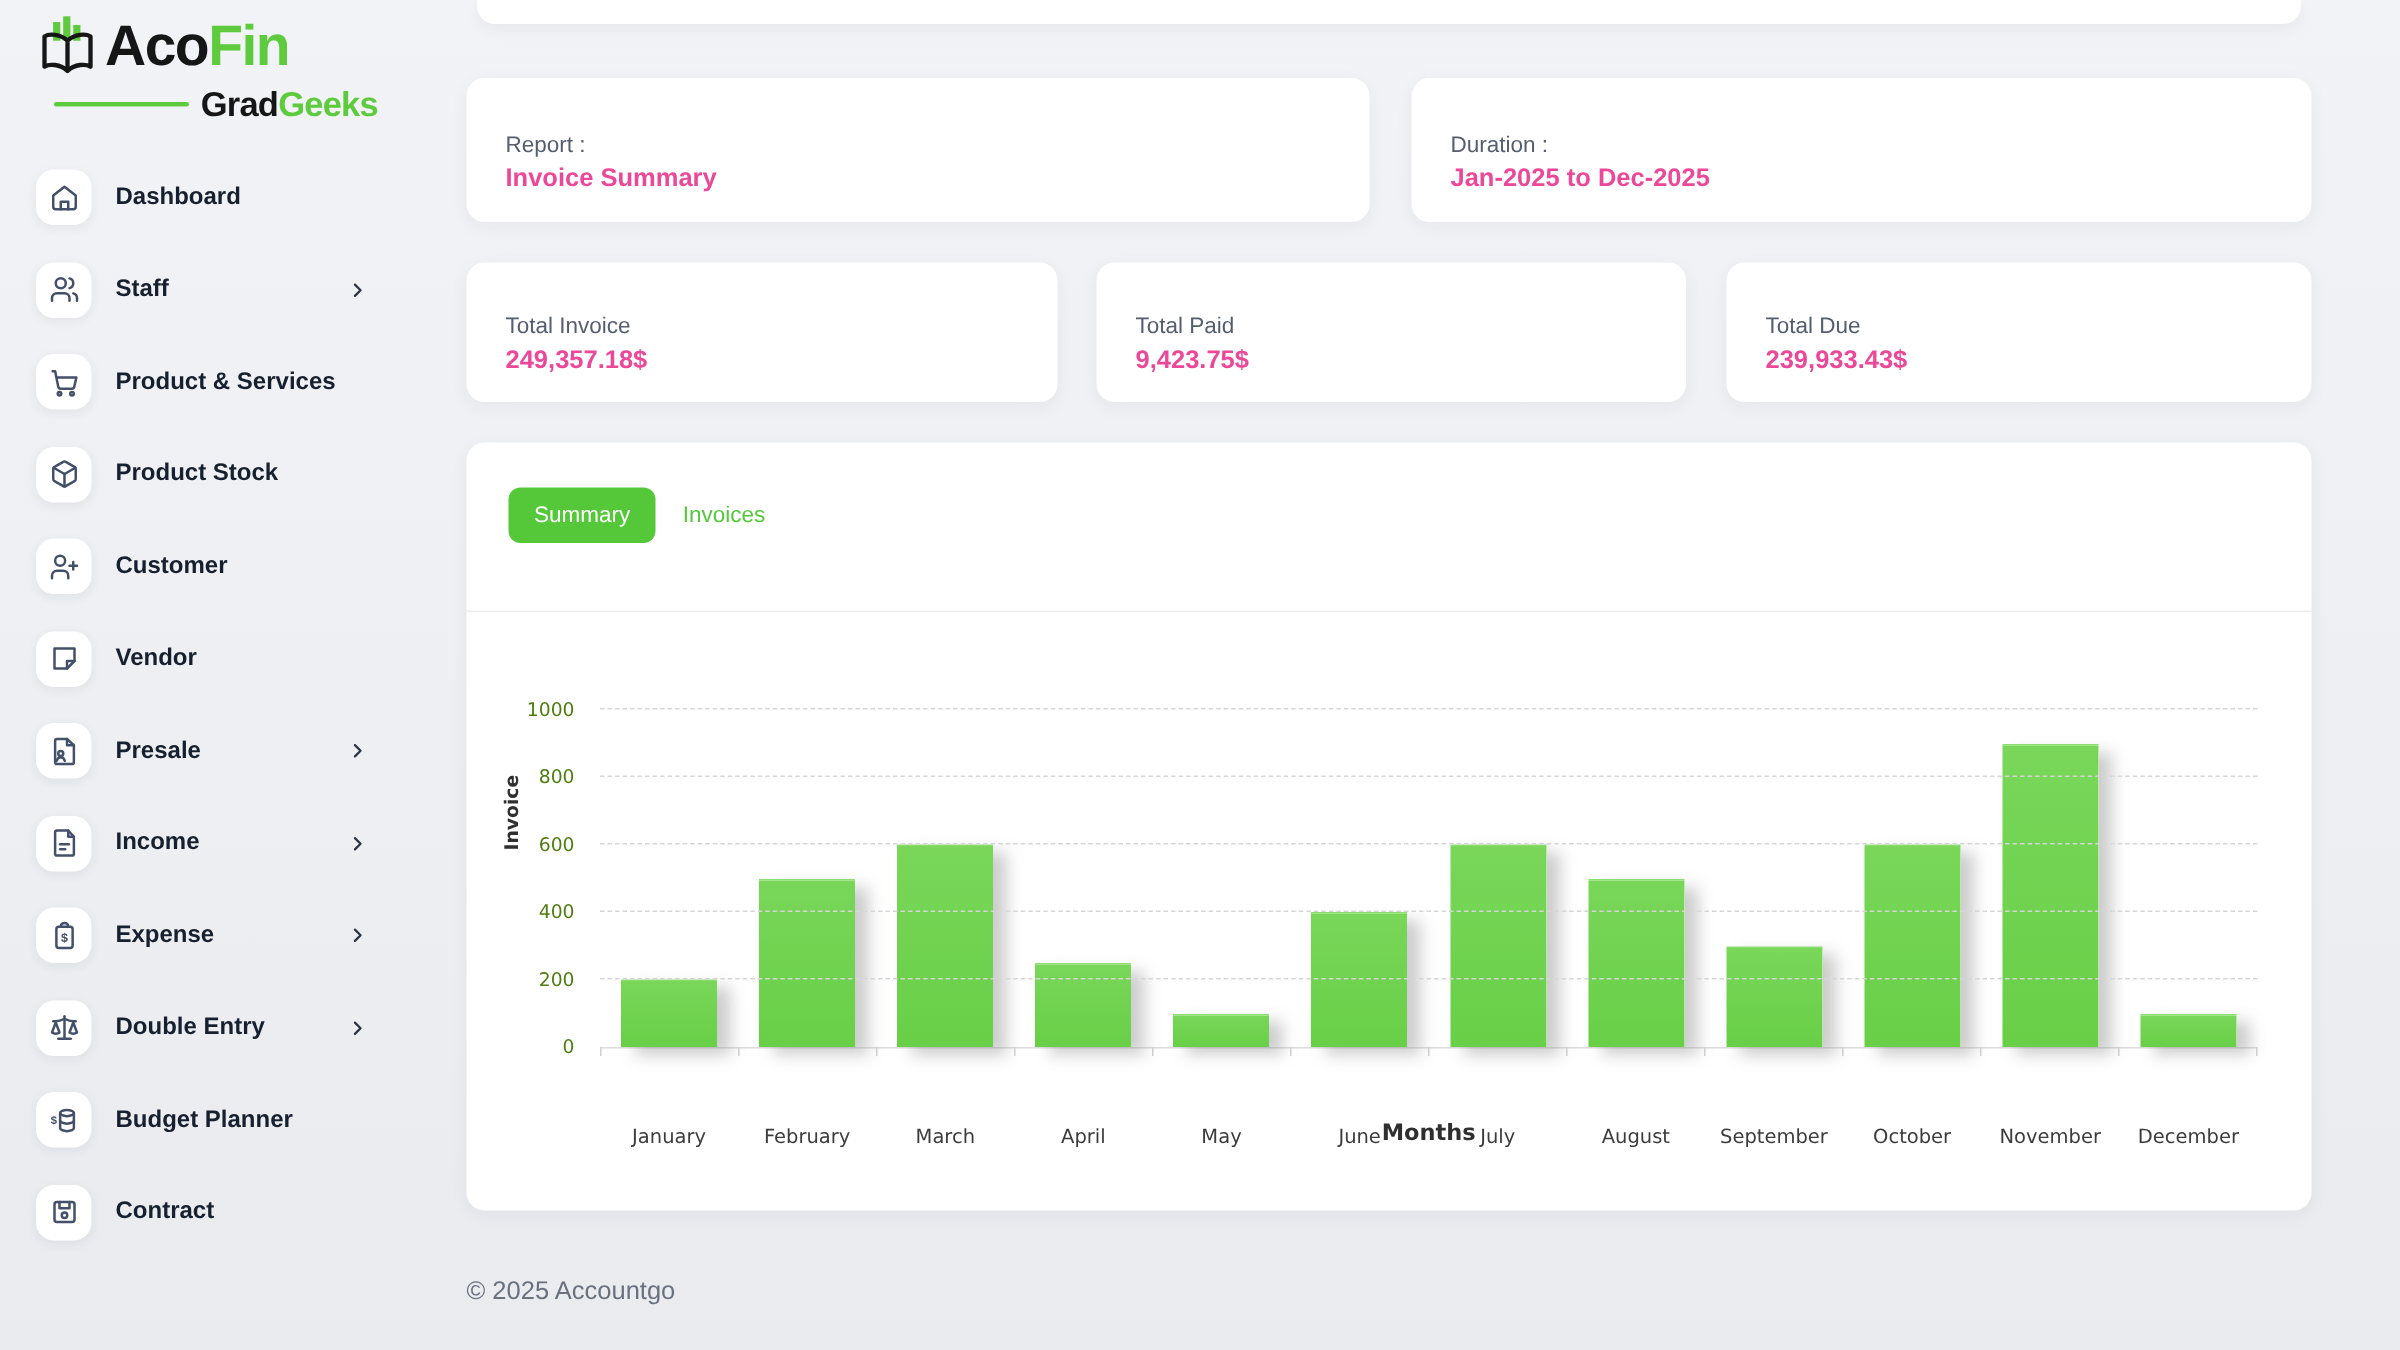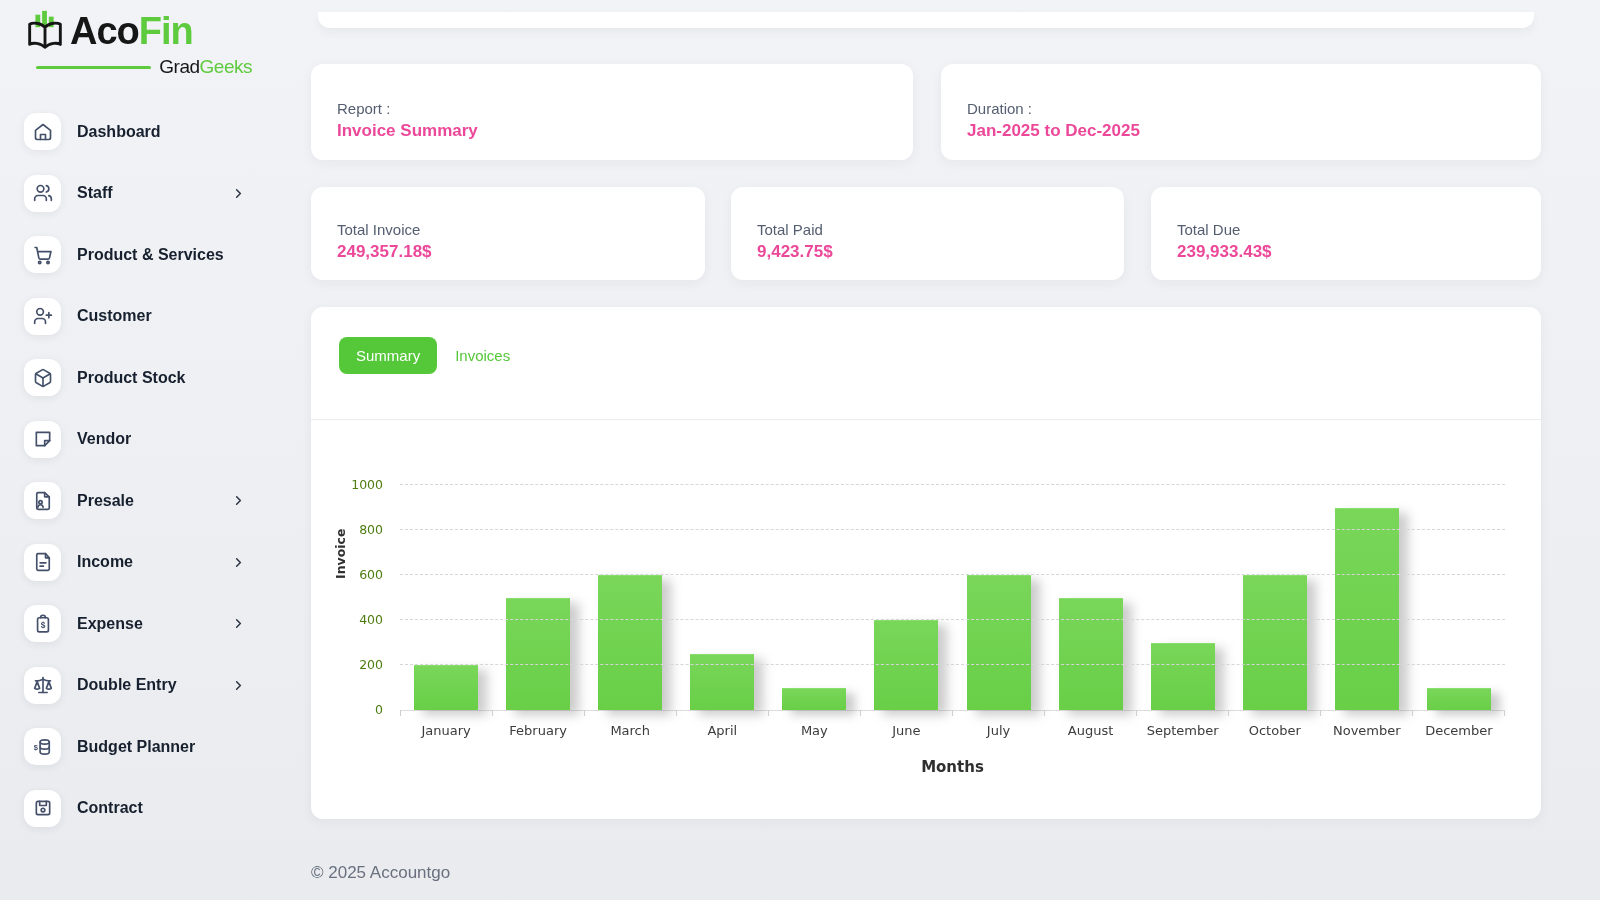--- a/index.html
+++ b/index.html
@@ -12,38 +12,38 @@
 
   
   .sidebar { position:absolute; left:0; top:0; width:295px; height:900px; }
   .logo { position:absolute; left:22px; top:8px; width:230px; }
   .logo-row { display:flex; align-items:center; }
   .brand-text { font-size:38px; font-weight:800; letter-spacing:-1px; line-height:1; }
   .brand-aco { color:#161616; }
   .brand-fin { color:#5ecb3e; }
   .logo-sub { display:flex; align-items:center; margin-top:2px; padding-left:14px; }
   .logo-line { flex:1; height:3px; background:#5ecb3e; margin-right:8px; border-radius:2px; }
-  .sub-text { font-size:19px; font-weight:400; letter-spacing:-0.5px; }
+  .sub-text { font-size:23px; font-weight:700; letter-spacing:-0.5px; }
   .sub-grad { color:#161616; }
   .sub-geeks { color:#5ecb3e; }
 
   .menu { position:absolute; left:24px; top:113px; width:250px; }
   .menu-item { display:flex; align-items:center; height:37px; margin-bottom:24.5px; cursor:pointer; }
   .icon-box {
     width:37px; height:37px; background:#ffffff; border-radius:12px;
     display:flex; align-items:center; justify-content:center;
     box-shadow:0 2px 8px rgba(30,40,60,0.07); color:#44506a; flex:0 0 37px;
   }
   .icon-box svg { width:20px; height:20px; }
   .menu-label { margin-left:16px; font-size:16px; font-weight:600; color:#17202e; flex:1; }
   .menu-chevron { color:#2b3442; margin-right:28px; display:flex; }
   .menu-chevron svg { width:15px; height:15px; }
 
   
-  .main { position:absolute; left:311px; top:12px; width:1230px; height:840px;border-radius:22px; }
+  .main { position:absolute; left:311px; top:0; width:1230px; height:840px;border-radius:22px; }
   .top-remnant {
     position:absolute; left:7px; top:0; width:1216px; height:16px;
     background:#ffffff; border-radius:0 0 12px 12px; box-shadow:0 4px 10px rgba(30,40,60,0.05);
   }
   .card {
     position:absolute; background:#ffffff; border-radius:12px;
     box-shadow:0 3px 12px rgba(30,40,60,0.05);
   }
   .card-label { font-size:15px; color:#545e70; margin-bottom:4px; }
   .card-value { font-size:17px; font-weight:700; color:#ec4899; }
@@ -80,21 +80,21 @@
   }
   .ytick-labels { position:absolute; left:0; top:178px; width:80px; height:225px; }
   .ytick { position:absolute; right:8px; font-size:12.5px; color:#4d7c0f; font-family:"DejaVu Sans",sans-serif; }
   .y-axis-title {
     position:absolute; left:22px; top:272px; font-size:12.5px; font-weight:700; color:#2f2f2f;
     transform:rotate(-90deg); transform-origin:left top; font-family:"DejaVu Sans",sans-serif;
   }
   .x-ticks { position:absolute; left:89px; top:403px; width:1105px; height:6px; display:flex; border-left:1px solid #cfcfcf; }
   .x-ticks div { flex:1; border-right:1px solid #cfcfcf; }
   .xlabels { position:absolute; left:89px; top:416px; width:1105px; display:flex; }
-  .xlabel { flex:1; text-align:center; font-size:13px; color:#3c3c3c; font-family:"DejaVu Sans",sans-serif; }
+  .xlabel { flex:1; text-align:center; font-size:13px; color:#3c3c3c; font-family:"DejaVu Sans",sans-serif;margin-top:40px; }
   .x-axis-title {
     position:absolute; left:89px; top:451px; width:1105px; text-align:center;
     font-size:15px; font-weight:700; color:#2f2f2f; font-family:"DejaVu Sans",sans-serif;
   }
 
   .footer { position:absolute; left:0; top:851px; font-size:17px; color:#69707e; }
 </style>
 </head>
 <body>
 
@@ -154,38 +154,38 @@
             <circle cx="18" cy="21" r="1.4"></circle>
             <path d="M2.5 3h2l2.5 12.4a2 2 0 0 0 2 1.6h8.8a2 2 0 0 0 2-1.6L21.5 8H5.6"></path>
           </svg>
       </span>
       <span class="menu-label">Product &amp; Services</span>
     </div>
 
     <div class="menu-item">
       <span class="icon-box">
         <svg viewBox="0 0 24 24" fill="none" stroke="currentColor" stroke-width="2" stroke-linecap="round" stroke-linejoin="round">
+            <path d="M21 8a2 2 0 0 0-1-1.73l-7-4a2 2 0 0 0-2 0l-7 4A2 2 0 0 0 3 8v8a2 2 0 0 0 1 1.73l7 4a2 2 0 0 0 2 0l7-4A2 2 0 0 0 21 16Z"></path>
+            <path d="m3.3 7 8.7 5 8.7-5"></path>
+            <path d="M12 22V12"></path>
+          </svg>
+      </span>
+      <span class="menu-label">Product Stock</span>
+    </div>
+
+    <div class="menu-item">
+      <span class="icon-box">
+        <svg viewBox="0 0 24 24" fill="none" stroke="currentColor" stroke-width="2" stroke-linecap="round" stroke-linejoin="round">
             <path d="M15 21v-2a4 4 0 0 0-4-4H6a4 4 0 0 0-4 4v2"></path>
             <circle cx="8.5" cy="7" r="4"></circle>
             <line x1="19" y1="8" x2="19" y2="14"></line>
             <line x1="22" y1="11" x2="16" y2="11"></line>
           </svg>
       </span>
       <span class="menu-label">Customer</span>
-    </div>
-
-    <div class="menu-item">
-      <span class="icon-box">
-        <svg viewBox="0 0 24 24" fill="none" stroke="currentColor" stroke-width="2" stroke-linecap="round" stroke-linejoin="round">
-            <path d="M21 8a2 2 0 0 0-1-1.73l-7-4a2 2 0 0 0-2 0l-7 4A2 2 0 0 0 3 8v8a2 2 0 0 0 1 1.73l7 4a2 2 0 0 0 2 0l7-4A2 2 0 0 0 21 16Z"></path>
-            <path d="m3.3 7 8.7 5 8.7-5"></path>
-            <path d="M12 22V12"></path>
-          </svg>
-      </span>
-      <span class="menu-label">Product Stock</span>
     </div>
 
     <div class="menu-item">
       <span class="icon-box">
         <svg viewBox="0 0 24 24" fill="none" stroke="currentColor" stroke-width="2" stroke-linecap="round" stroke-linejoin="round">
             <path d="M20 4H4v16h10l6-6z"></path>
             <path d="M14 20v-6h6"></path>
           </svg>
       </span>
       <span class="menu-label">Vendor</span>

